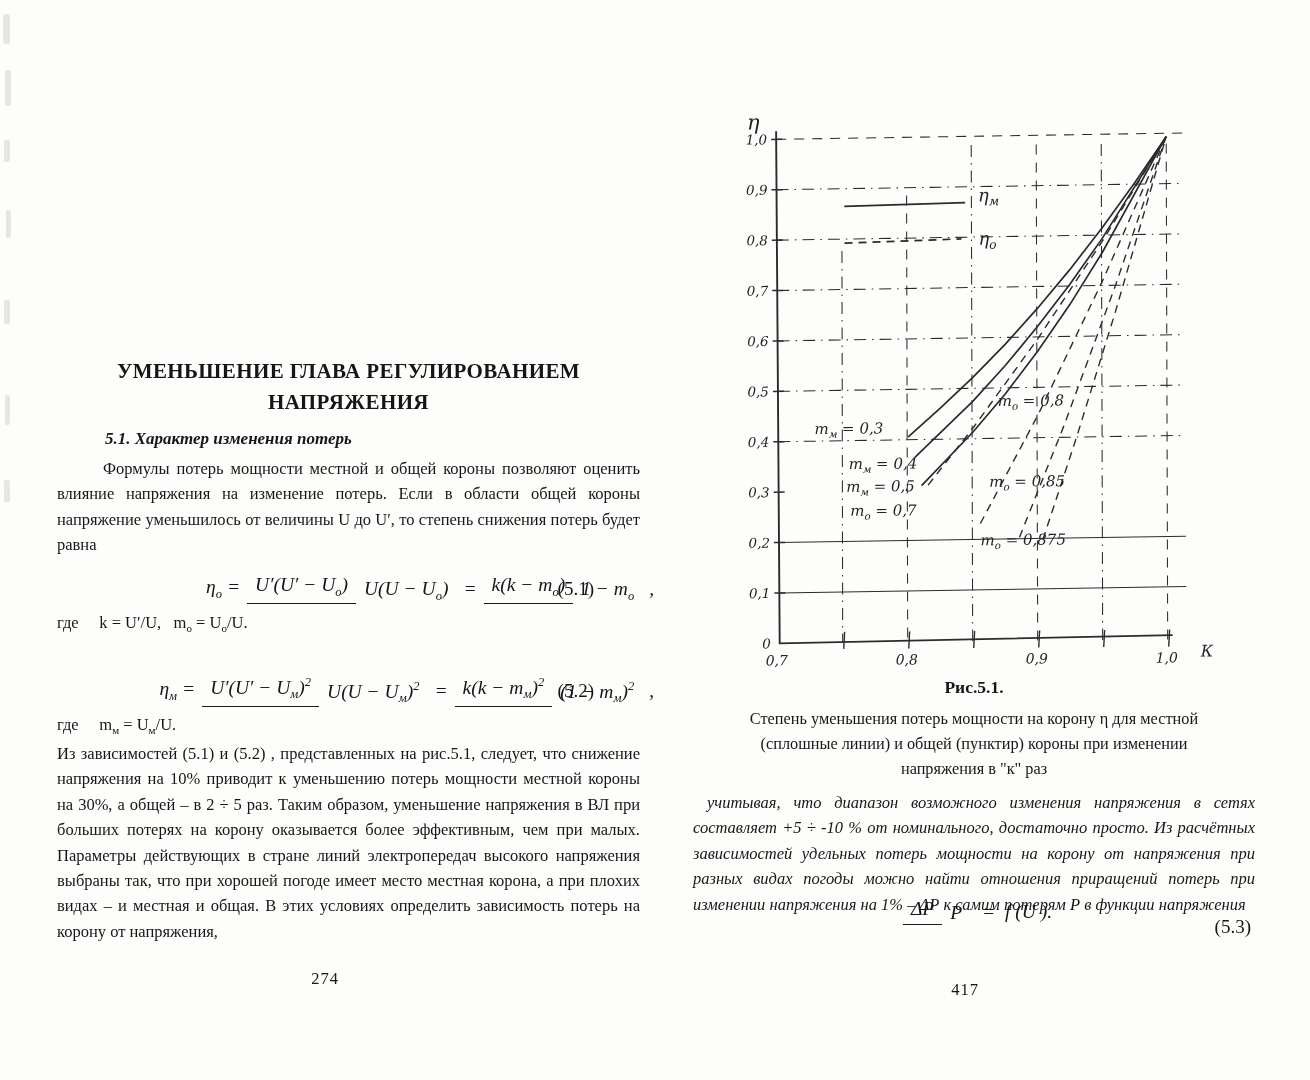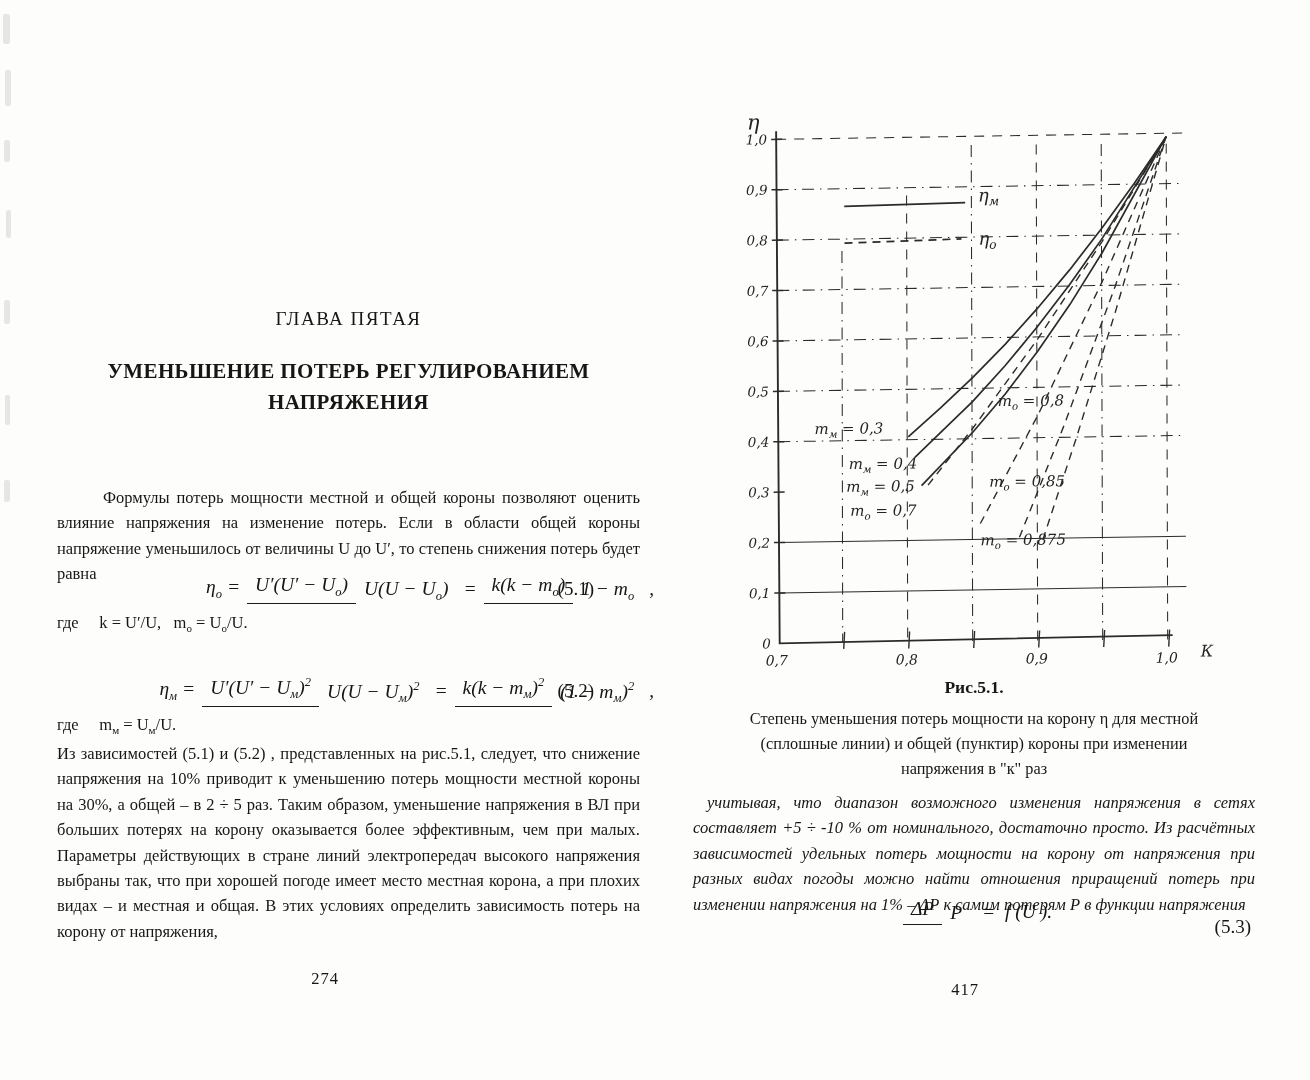--- a/index.html
+++ b/index.html
@@ -11,21 +11,21 @@
   
   .abs{position:absolute;}
   .pageL{left:57px;width:583px;}
   .pageR{left:693px;width:562px;}
   .center{text-align:center;}
   .just{text-align:justify;font-size:16.5px;line-height:25.4px;}
   h1,h3,h4,p{margin:0;font-weight:normal;}
   .chapter{font-size:19px;letter-spacing:1.5px;}
   .title{font-size:21px;font-weight:bold;letter-spacing:.4px;line-height:30px;}
   .section-h{font-size:17px;font-weight:bold;font-style:italic;}
-  .indent1{text-indent:46px;margin-top:29px;}
+  .indent1{text-indent:46px;}
   .indent2{text-indent:14px;}
   .pagenum{font-size:16.5px;letter-spacing:1px;}
   
   .eqrow{position:absolute;left:57px;width:583px;display:flex;align-items:center;justify-content:flex-end;}
   .eqrowR{position:absolute;left:693px;width:562px;display:flex;align-items:flex-start;justify-content:center;}
   .eq{font-style:italic;font-size:19.5px;display:inline-flex;align-items:center;transform:translateX(14px);}
   .eq sub{font-size:12.5px;font-style:italic;}
   .eq sup{font-size:12.5px;}
   .frac{display:inline-flex;flex-direction:row;text-align:center;vertical-align:middle;margin:2px 7px;}
   .frac .num{padding:0 8px 4px;border-bottom:1.7px solid #1b1b1b;}
@@ -47,25 +47,25 @@
 <div class="spread">
 
   <div class="scan-mark" style="left:3px;top:14px;width:7px;height:30px;"></div>
   <div class="scan-mark" style="left:5px;top:70px;width:6px;height:36px;"></div>
   <div class="scan-mark" style="left:4px;top:140px;width:6px;height:22px;"></div>
   <div class="scan-mark" style="left:6px;top:210px;width:5px;height:28px;"></div>
   <div class="scan-mark" style="left:4px;top:300px;width:6px;height:24px;"></div>
   <div class="scan-mark" style="left:5px;top:395px;width:5px;height:30px;"></div>
   <div class="scan-mark" style="left:4px;top:480px;width:6px;height:22px;"></div>
 
-  <h3 class="abs pageL center chapter" style="top:308px;">ГЛАВА ПЯТАЯ</h3>
-
-  <h1 class="abs pageL center title" style="top:356px;">УМЕНЬШЕНИЕ ПОТЕРЬ РЕГУЛИРОВАНИЕМ</h1>
+
+  <h1 class="abs pageL center title" style="top:356px;">УМЕНЬШЕНИЕ ГЛАВА РЕГУЛИРОВАНИЕМ</h1>
   <h1 class="abs pageL center title" style="top:387px;">НАПРЯЖЕНИЯ</h1>
 
+  <h4 class="abs pageL section-h" style="top:429px;padding-left:48px;box-sizing:border-box;">5.1. Характер изменения потерь</h4>
 
   <p class="abs pageL just indent1" style="top:456px;">Формулы потерь мощности местной и общей короны позволяют оценить влияние напряжения на изменение потерь. Если в области общей короны напряжение уменьшилось от величины U до U′, то степень снижения потерь будет равна</p>
 
   <div class="eqrow" style="top:556px;height:66px;">
     <span class="eq">
       <span>η<sub>о</sub>&nbsp;=</span>
       <span class="frac">
         <span class="num">U′(U′ − U<sub>о</sub>)</span>
         <span class="den">U(U − U<sub>о</sub>)</span>
       </span>

